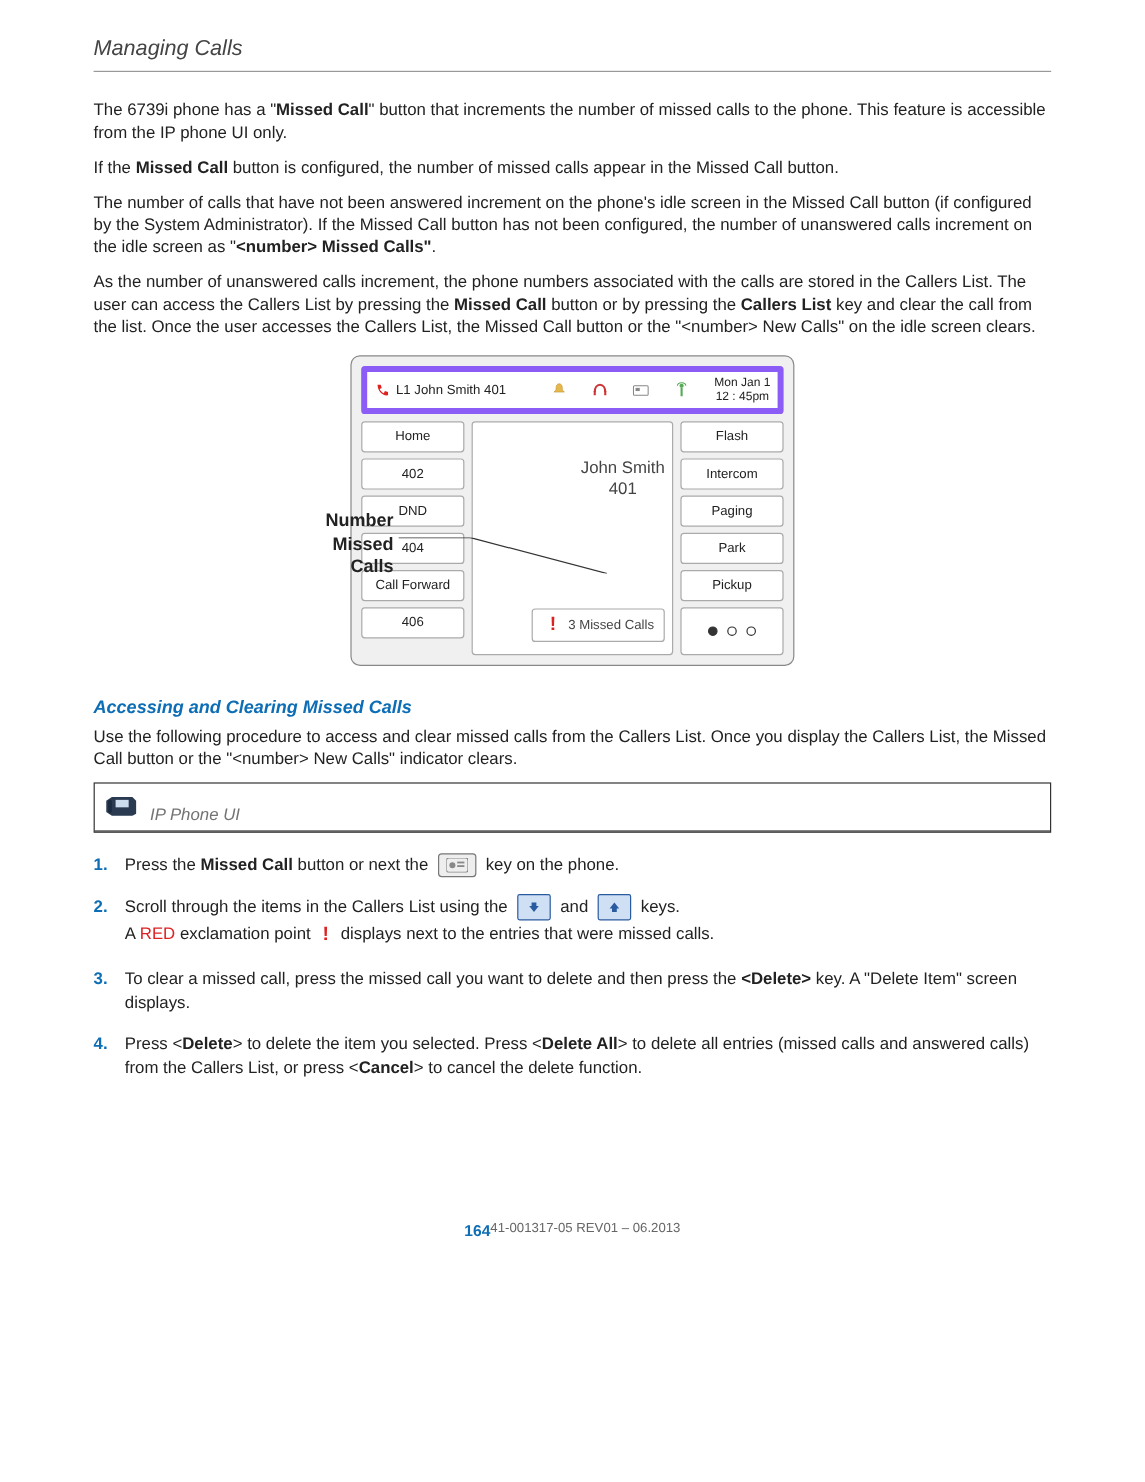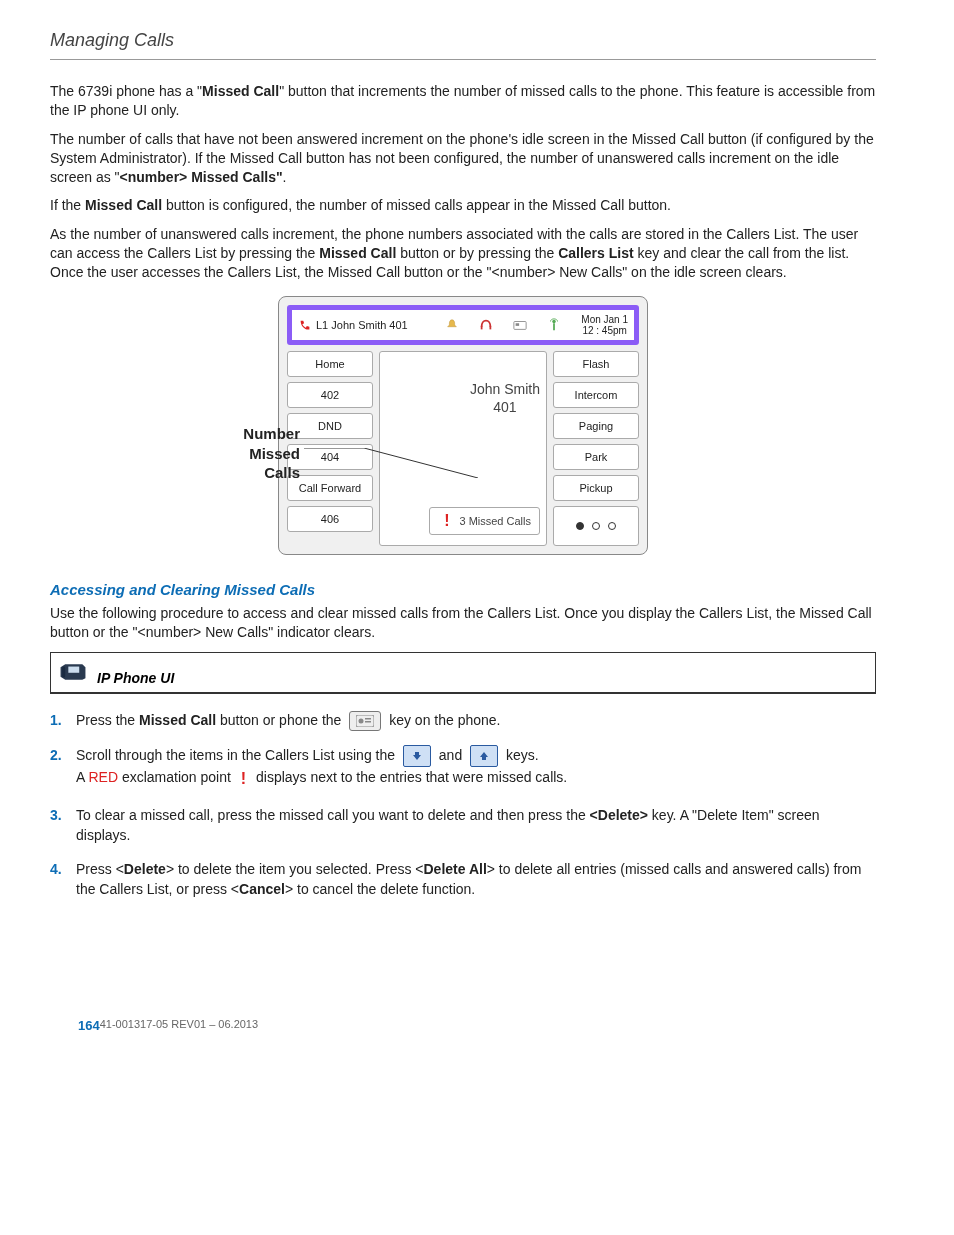--- a/index.html
+++ b/index.html
@@ -7,21 +7,21 @@
     font-size: 14px;
     color: #222;
     margin: 0;
     padding: 0;
     background: #fff;
   }
   .page {
     width: 954px;
     height: 1087px;
     box-sizing: border-box;
-    padding: 30px 78px 20px 50px;
+    padding: 30px 78px 20px 78px;
     position: relative;
   }
   .header {
     font-style: italic;
     font-size: 18px;
     color: #444;
     padding-bottom: 8px;
     border-bottom: 1px solid #999;
     margin-bottom: 22px;
   }
@@ -50,22 +50,22 @@
     margin: 8px 0 16px 0;
   }
   .ui-bar-head {
     display: flex;
     align-items: center;
     gap: 10px;
     padding: 6px 8px;
     border-bottom: 1px solid #333;
   }
   .ui-bar-label {
-    color: #000000;
-    font-weight: bold;
+    color: #737373;
+    font-weight: normal;
     font-style: italic;
     font-size: 14px;
     margin-top: 11px;
   }
   .phone-svg {
     width: 28px;
     height: 20px;
   }
   ol.steps {
     list-style: none;
@@ -216,44 +216,44 @@
     height: 26px;
   }
   .dot { width: 6px; height: 6px; border: 1px solid #333; border-radius: 50%; }
   .dot.filled { background: #333; }
   .footer {
     position: absolute;
     bottom: 54px;
     left: 78px;
     right: 78px;
     display: flex;
-    justify-content: flex-start;
+    justify-content: center;
     font-size: 11px;
     color: #666;
   }
   .footer .pg { color: #0d6db5; font-weight: bold; font-size: 13px; }
   .tiny-icon { width:14px; height:14px; }
 </style>
 </head>
 <body>
 
 <div class="page">
   <div class="header">Managing Calls</div>
 
 
   <p class="para">
     <span>The 6739i phone has a "</span><span class="bold">Missed Call</span><span>" button that increments the number of missed calls to the phone. This feature is accessible from the IP phone UI only.</span>
   </p>
 
   <p class="para">
+    <span>If the </span><span class="bold">Missed Call</span><span> button is configured, the number of missed calls appear in the Missed Call button.</span>
+  </p>
+
+  <p class="para">
     <span>The number of calls that have not been answered increment on the phone's idle screen in the Missed Call button (if configured by the System Administrator). If the Missed Call button has not been configured, the number of unanswered calls increment on the idle screen as "</span><span class="bold">&lt;number&gt; Missed Calls"</span><span>.</span>
-  </p>
-
-  <p class="para">
-    <span>If the </span><span class="bold">Missed Call</span><span> button is configured, the number of missed calls appear in the Missed Call button.</span>
   </p>
 
   <p class="para">
     <span>As the number of unanswered calls increment, the phone numbers associated with the calls are stored in the Callers List. The user can access the Callers List by pressing the </span><span class="bold">Missed Call</span><span> button or by pressing the </span><span class="bold">Callers List</span><span> key and clear the call from the list. Once the user accesses the Callers List, the Missed Call button or the "&lt;number&gt; New Calls" on the idle screen clears.</span>
   </p>
 
   <div class="diagram-wrap">
     <div class="callout">Number Missed Calls</div>
     <svg class="callout-line">
       <line x1="0" y1="0" x2="60" y2="0" stroke="#333" stroke-width="1"></line>
@@ -338,21 +338,21 @@
         <rect x="4" y="5" width="4" height="14" rx="2" fill="#1a2a40"></rect>
       </svg>
       <span class="ui-bar-label">IP Phone UI</span>
     </div>
   </div>
 
   <ol class="steps">
     <li>
       <span class="num">1.</span>
       <span>
-        <span>Press the </span><span class="bold">Missed Call</span><span> button or phone the </span>
+        <span>Press the </span><span class="bold">Missed Call</span><span> button or next the </span>
         <span class="inline-key">
           <svg width="18" height="12" viewBox="0 0 18 12">
               <rect x="0" y="0" width="18" height="12" rx="2" fill="#eee" stroke="#888"></rect>
               <circle cx="5" cy="6" r="2.5" fill="#888"></circle>
               <rect x="9" y="3" width="6" height="1.5" fill="#888"></rect>
               <rect x="9" y="6" width="6" height="1.5" fill="#888"></rect>
             </svg>
         </span>
         <span> key on the phone.</span>
       </span>

